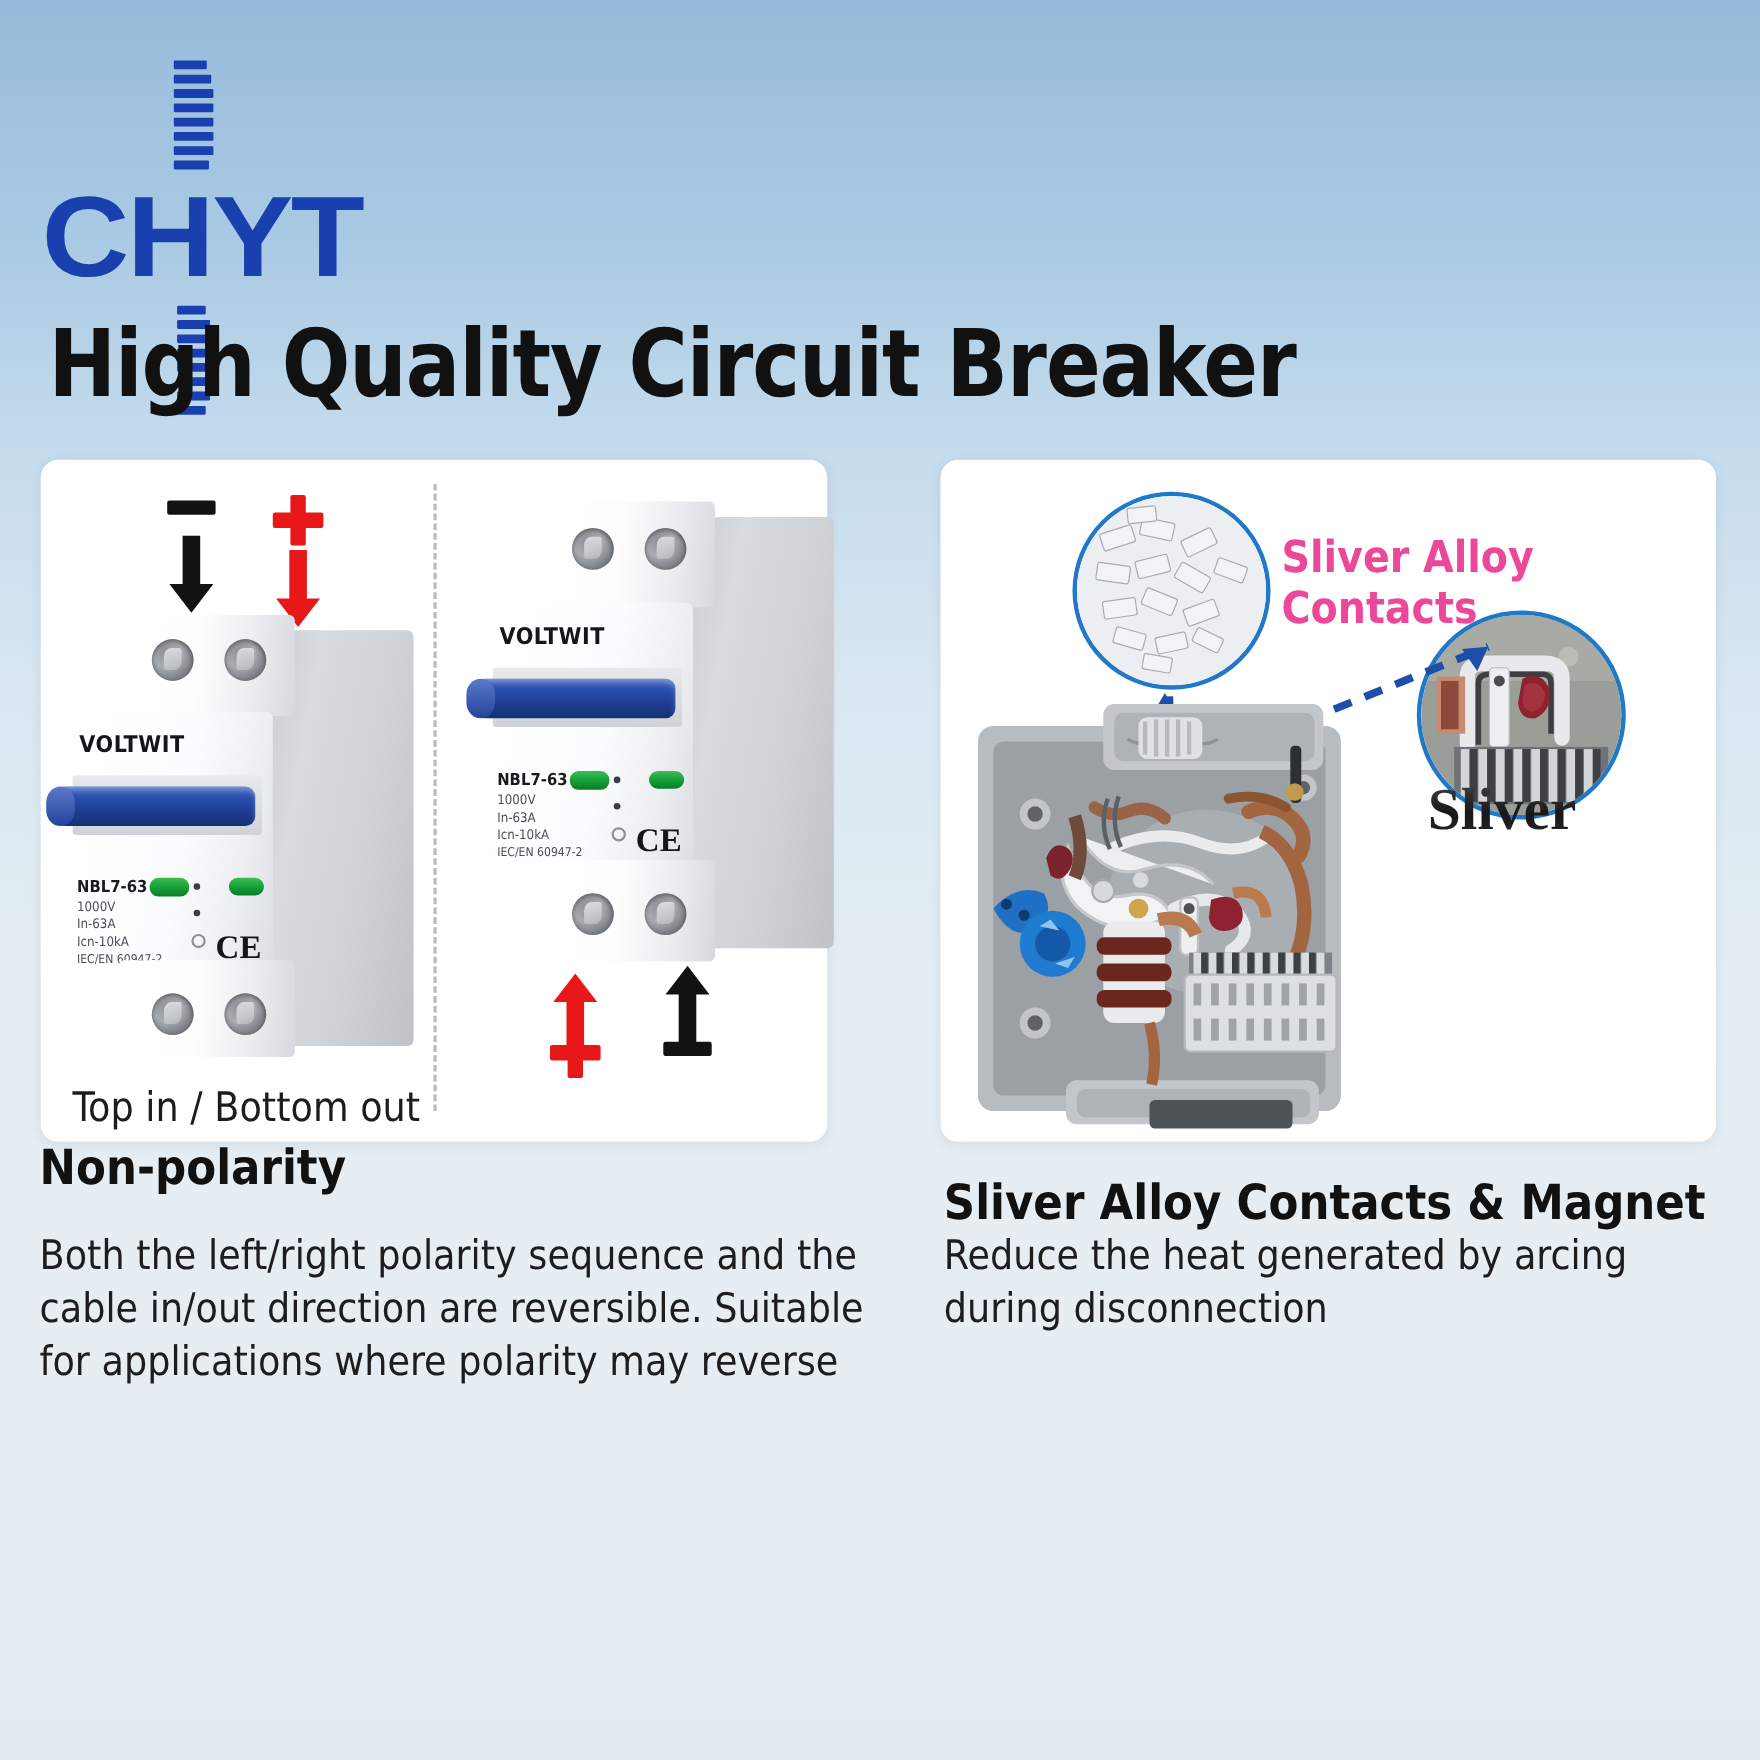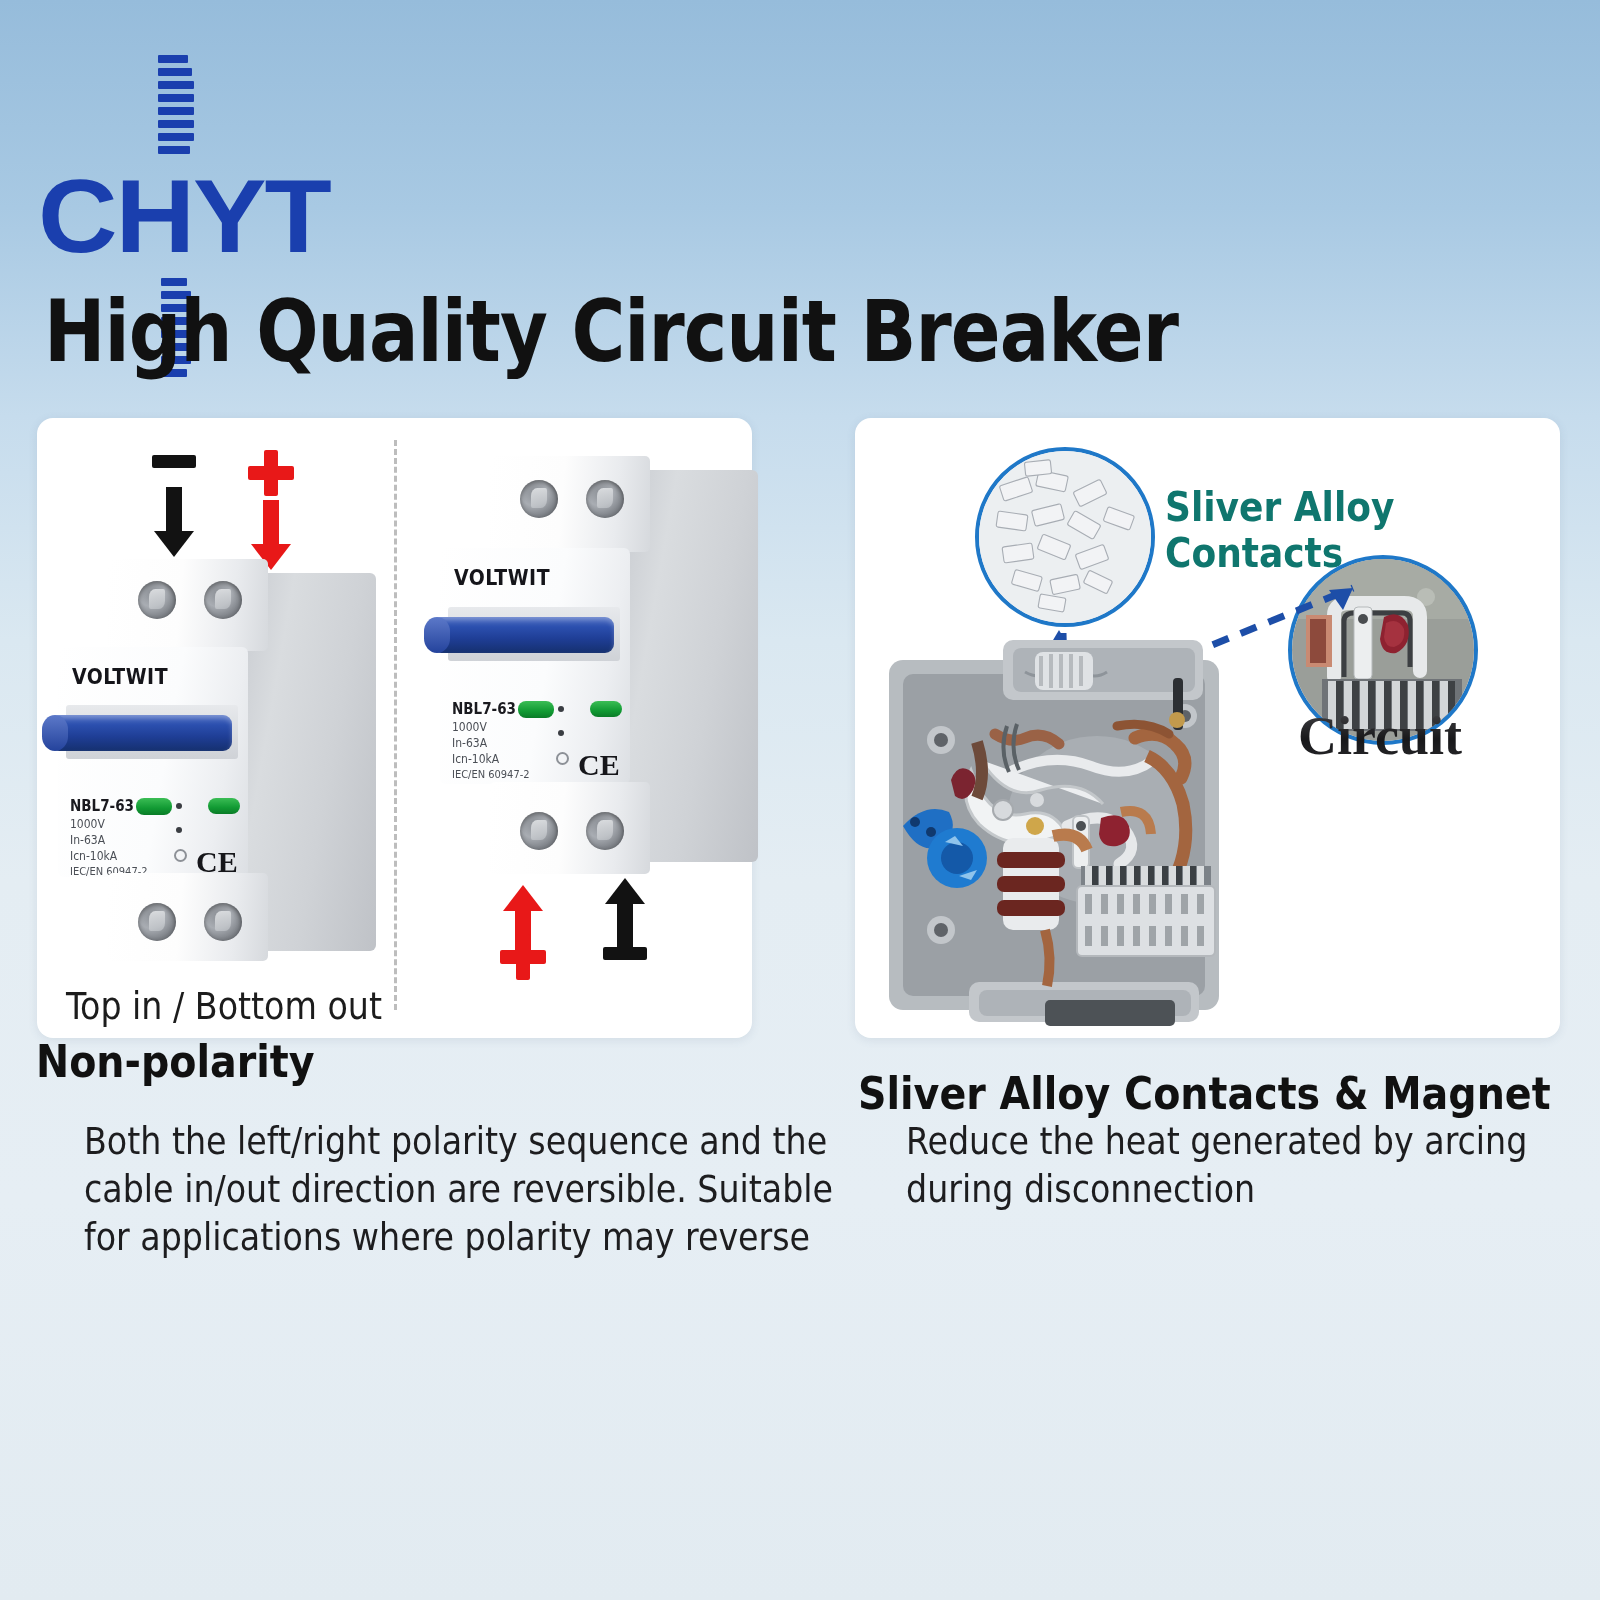--- a/index.html
+++ b/index.html
@@ -120,39 +120,38 @@
     font-family:"DejaVu Sans Condensed","Liberation Sans",sans-serif;}
   .ce{position:absolute;color:#16161a;font-weight:bold;white-space:nowrap;font-family:"Liberation Serif",serif;}
   .dotrow{position:absolute;border-radius:50%;background:#3a3d42;}
   .ocircle{position:absolute;border-radius:50%;border:2px solid #8d9197;}
 
   
   .inset-circle{
     position:absolute;border-radius:50%;border:4px solid #1f78c8;overflow:hidden;background:#f3f4f6;
   }
   .callout{
-    position:absolute;font-weight:bold;color:#0f766e;
+    position:absolute;font-weight:bold;color:#ec4899;
     font-family:"DejaVu Sans Condensed","Liberation Sans",sans-serif;line-height:1.14;
   }
   .magnet-label{
     position:absolute;font-weight:bold;font-size:54px;
     font-family:"Liberation Serif","DejaVu Serif",serif;
     background:linear-gradient(180deg,#4a4a4d 0%,#18181a 55%,#2a2a2d 100%);
     -webkit-background-clip:text;background-clip:text;color:transparent;white-space:nowrap;
   }
 
   
   .sec-head{
     position:absolute;font-weight:bold;font-size:44px;color:#111;
     font-family:"DejaVu Sans Condensed","Liberation Sans",sans-serif;white-space:nowrap;
   }
   .sec-body{
     position:absolute;font-size:37px;color:#1d1d1f;line-height:1.30;
     font-family:"DejaVu Sans Condensed","Liberation Sans",sans-serif;
-    margin-left:48px;
   }
 </style>
 </head>
 <body>
 
 <div class="stage">
 
   <div class="logo">
     <span class="barsL">
       <i></i>
@@ -323,21 +322,21 @@
             <rect x="92" y="122" width="7" height="48"></rect>
           <rect x="108" y="122" width="7" height="48"></rect>
             <rect x="124" y="122" width="7" height="48"></rect>
           <rect x="140" y="122" width="7" height="48"></rect>
             <rect x="156" y="122" width="7" height="48"></rect>
         </g>
       </g>
     </svg>
   </div>
 
-  <div class="magnet-label" style="left:1298px;top:705px;">Circuit</div>
+  <div class="magnet-label" style="left:1298px;top:705px;">Sliver</div>
 
   <svg style="position:absolute;left:855px;top:418px;width:705px;height:620px;pointer-events:none;">
     <path d="M210 290 L208 215" stroke="#1d4ea8" stroke-width="7" stroke-dasharray="17 13" fill="none"></path>
     <path d="M204 212 l-13 22 l26 0 z" fill="#1d4ea8"></path>
     <path d="M330 238 L498 170" stroke="#1d4ea8" stroke-width="7" stroke-dasharray="17 13" fill="none"></path>
     <path d="M498 170 l-24 2 l14 20 z" fill="#1d4ea8"></path>
   </svg>
 
   <svg style="position:absolute;left:885px;top:630px;width:390px;height:400px;" viewBox="0 0 390 400">
     <rect x="4" y="30" width="330" height="350" rx="14" fill="#b7bcc0"></rect>

